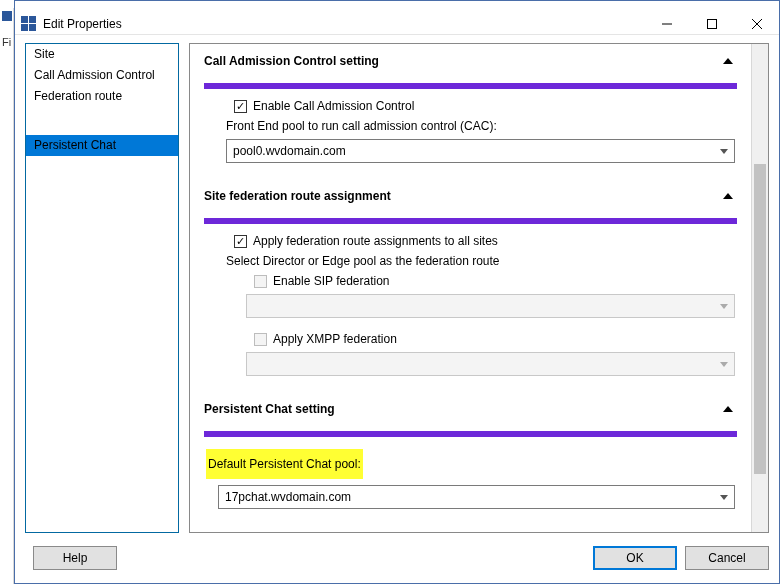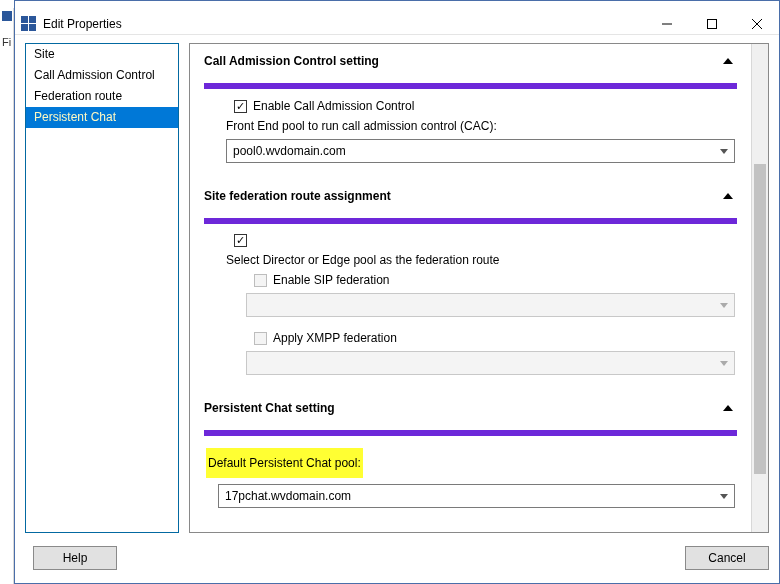--- a/index.html
+++ b/index.html
@@ -17,21 +17,21 @@
   .titlebar .app-icon .a3 { left: 0; top: 8px; }
   .titlebar .app-icon .a4 { left: 8px; top: 8px; }
   .titlebar .title { flex: 1; font-size: 12px; }
   .win-btns { display: flex; height: 100%; }
   .win-btn { width: 45px; display: flex; align-items: center; justify-content: center; font-family: sans-serif; font-size: 13px; cursor: default; }
   .win-btn svg { display: block; }
   .body { flex: 1; display: flex; flex-direction: column; padding: 8px 10px 10px 10px; min-height: 0; }
   .main-row { flex: 1; display: flex; min-height: 0; gap: 10px; }
   .nav { width: 154px; border: 1px solid #0369a1; background: #fff; overflow: hidden; }
   .nav-item { padding: 3px 8px; font-size: 12px; cursor: default; line-height: 1.25; }
-  .nav-item.selected { background: #0078d7; color: #fef9c3; }
+  .nav-item.selected { background: #0078d7; color: #000000; margin-top: 28px; }
   .content { flex: 1; border: 1px solid #898989; background: #fff; display: flex; min-width: 0; }
   .content-inner { flex: 1; overflow-y: auto; padding: 6px 14px 10px 14px; }
   .content-scroll { width: 17px; background: #f0f0f0; border-left: 1px solid #d8d8d8; position: relative; }
   .content-scroll .thumb { position: absolute; left: 2px; right: 2px; top: 120px; height: 310px; background: #c2c2c2; }
   .section-head { display: flex; align-items: center; border-bottom: 6px solid #6d28d9; padding: 4px 0 15px 0; margin-top: 8px; }
   .section-head:first-child { margin-top: 0; }
   .section-head .lbl { flex: 1; font-weight: bold; font-size: 12px; }
   .section-head .chev { width: 0; height: 0; border-left: 5px solid transparent; border-right: 5px solid transparent; border-bottom: 6px solid #000; margin-right: 4px; }
   .section-body { padding: 10px 2px 8px 2px; }
   .cb-row { display: flex; align-items: center; gap: 6px; margin-bottom: 6px; margin-left: 28px; }
@@ -118,20 +118,21 @@
               </div>
             </div>
 
             <div class="section-head">
               <span class="lbl">Site federation route assignment</span>
               <span class="chev"></span>
             </div>
             <div class="section-body">
               <div class="cb-row">
                 <div class="cb checked"></div>
+                <span>Apply federation route assignments to all sites</span>
               </div>
               <div class="indent1">
                 <div class="sub-label">Select Director or Edge pool as the federation route</div>
                 <div class="cb-row">
                   <div class="cb disabled"></div>
                   <span>Enable SIP federation</span>
                 </div>
                 <div class="indent1">
                   <div class="combo disabled">
                     <span></span>
@@ -169,17 +170,18 @@
           </div>
           <div class="content-scroll">
             <div class="thumb"></div>
           </div>
         </div>
       </div>
 
       <div class="footer">
         <div class="btn">Help</div>
         <div class="spacer"></div>
+        <div class="btn default">OK</div>
         <div class="btn">Cancel</div>
       </div>
     </div>
   </div>
 </div>
 
 </body></html>

